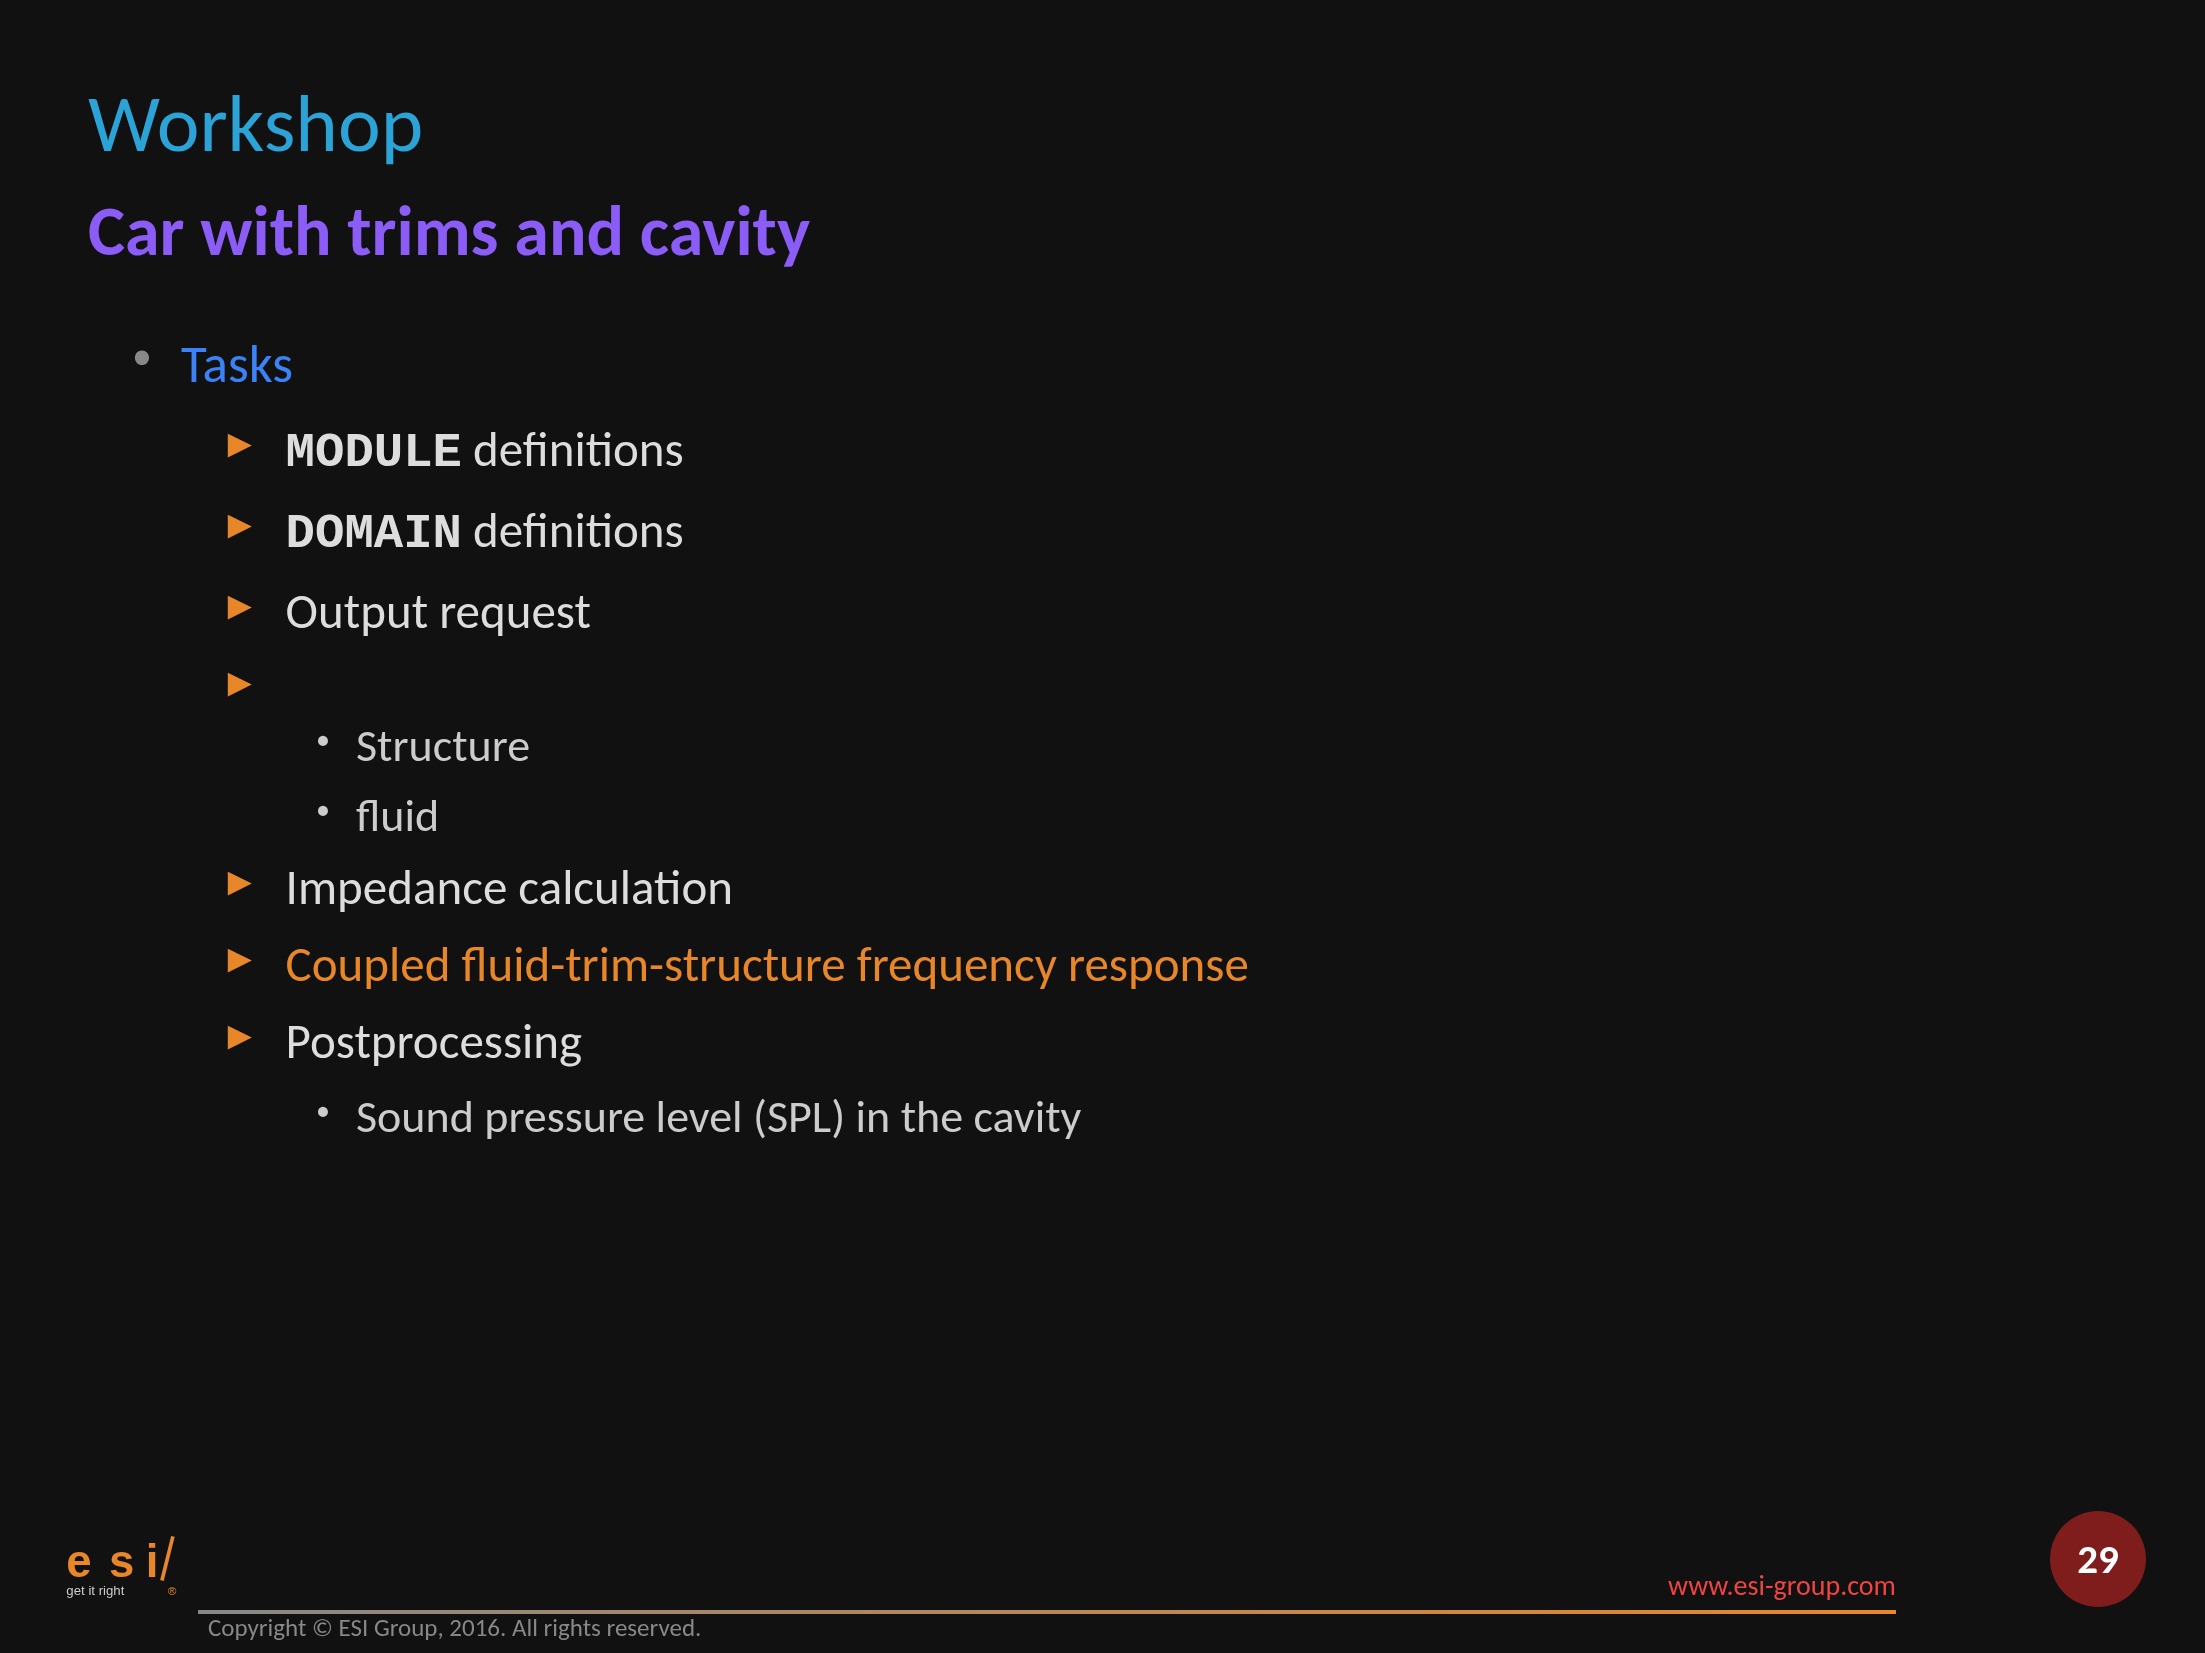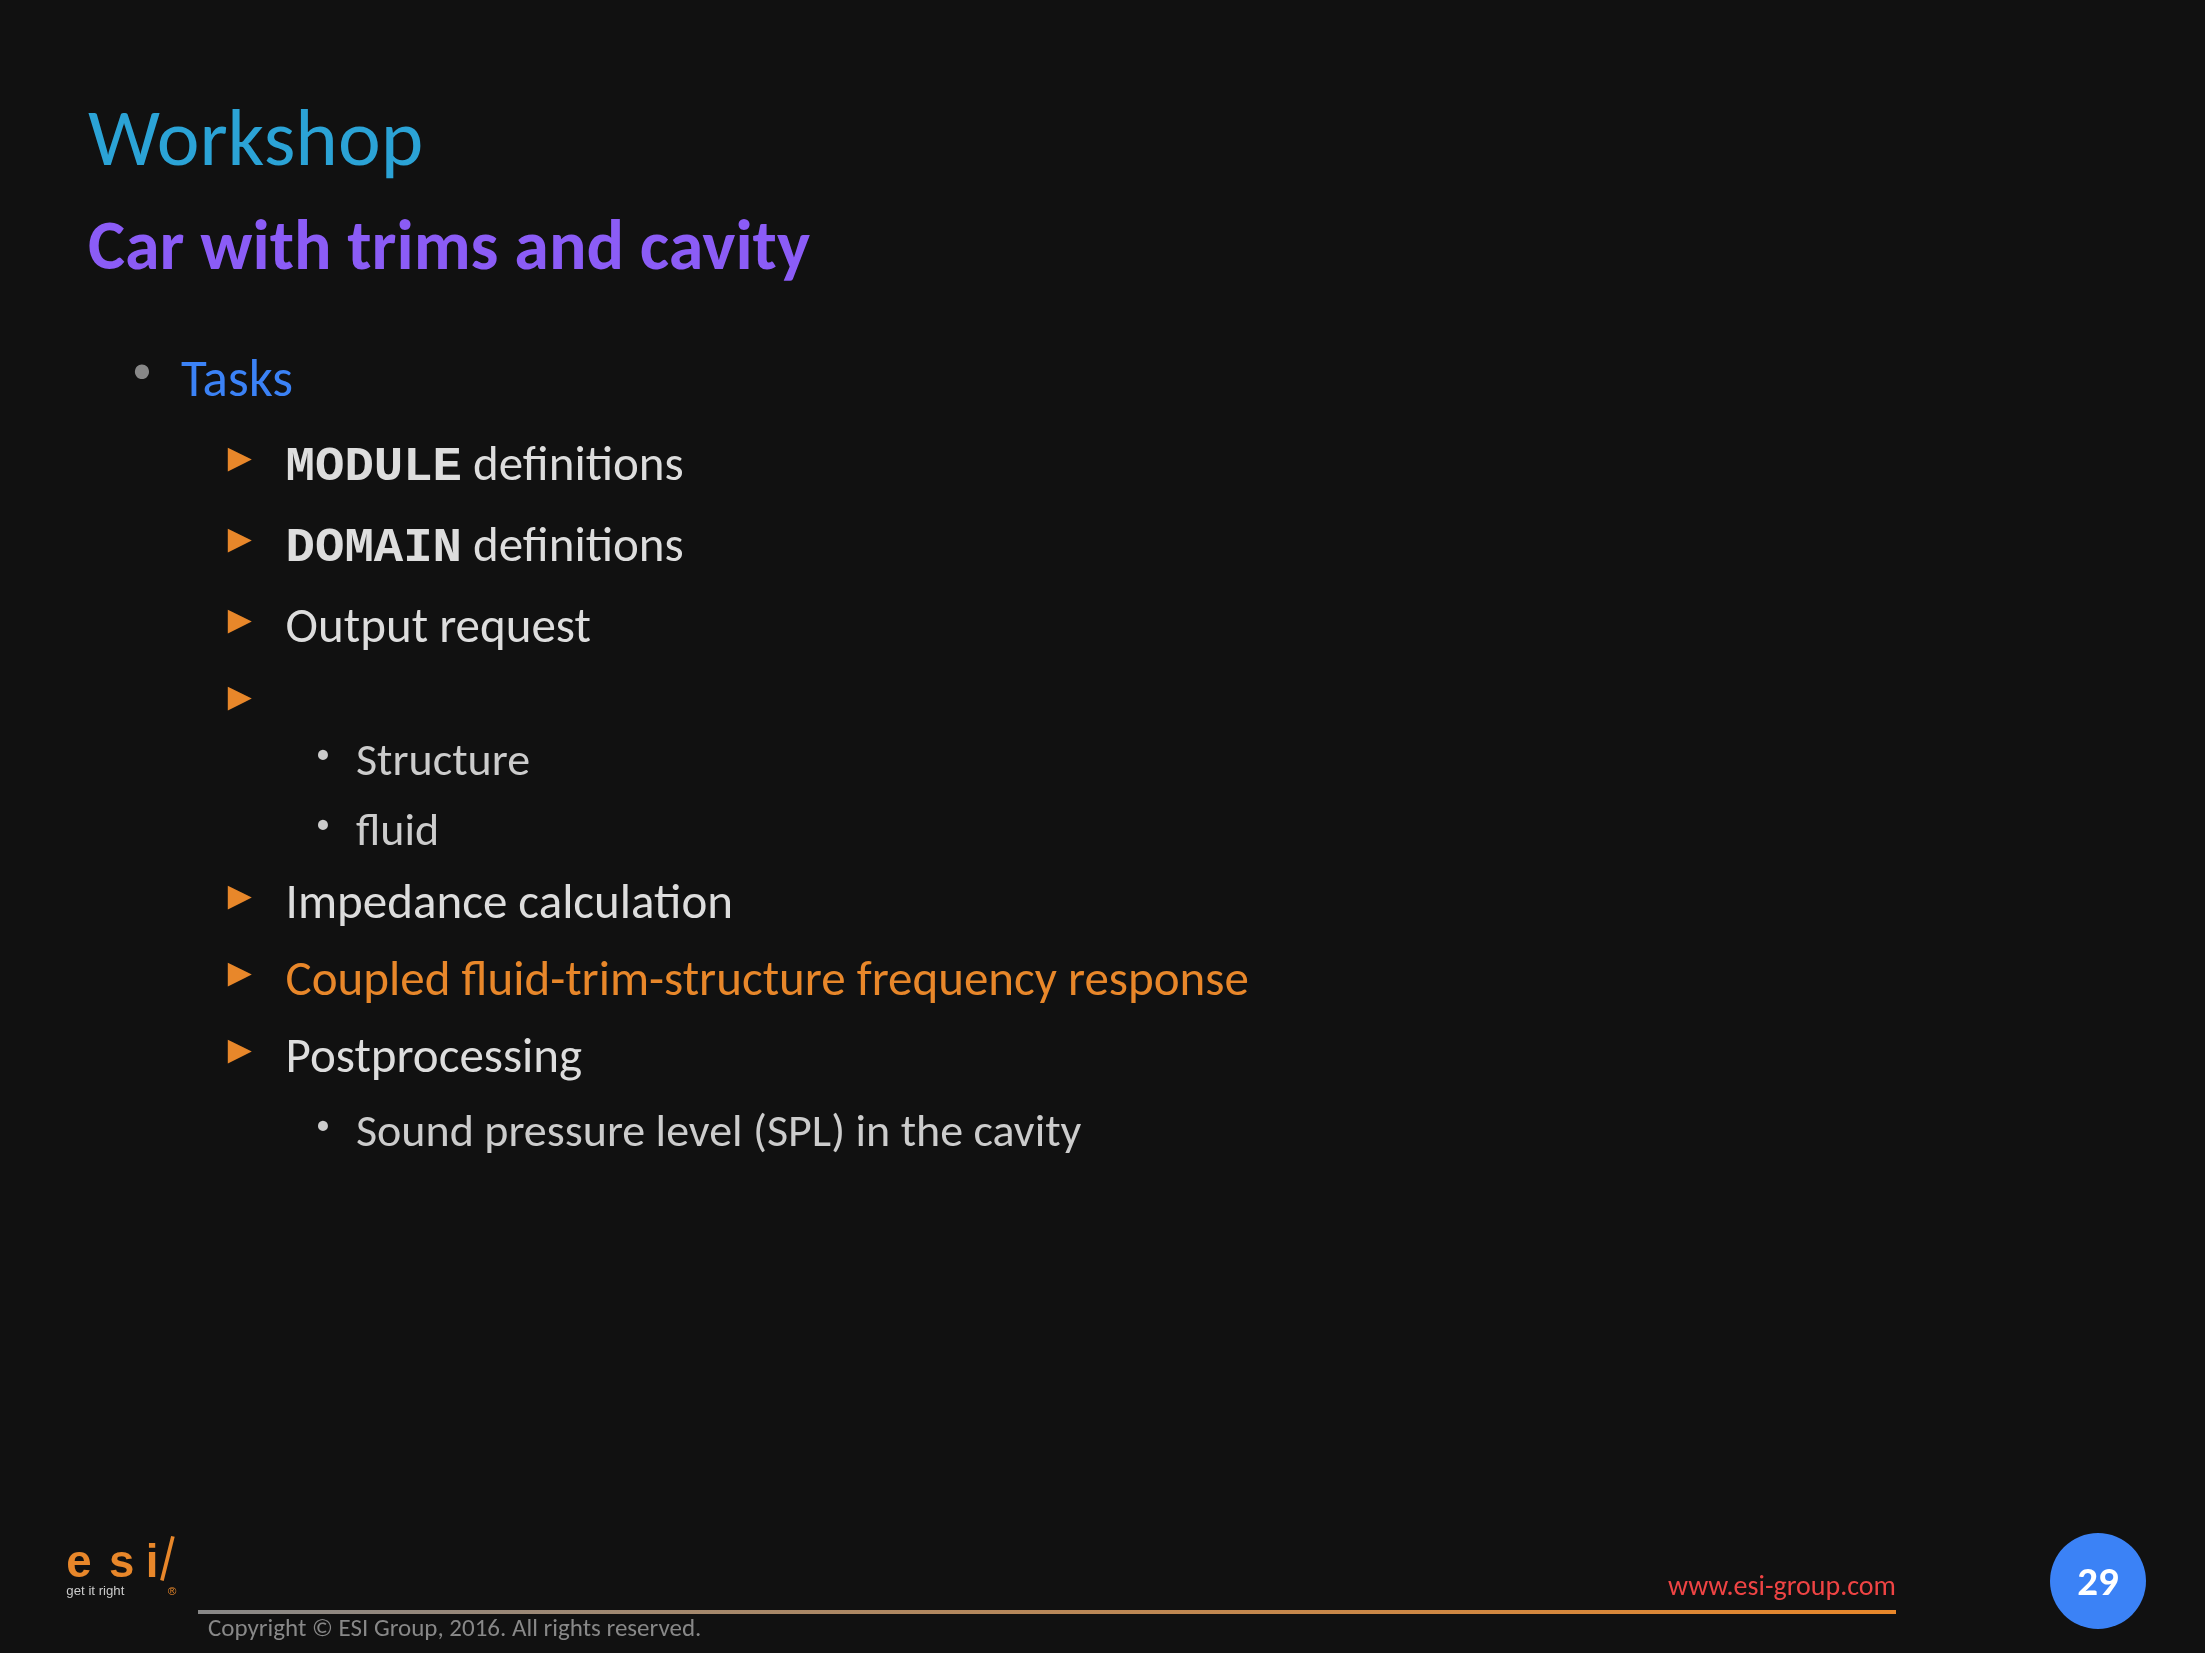--- a/index.html
+++ b/index.html
@@ -23,21 +23,21 @@
       background-color: #111111;
       position: relative;
       padding: 59px 88px 0 88px;
     }
 
     .title-workshop {
       color: #2ba3d6;
       font-size: 81px;
       font-weight: 400;
       margin-bottom: 14.7px;
-      margin-top: 29px;
+      margin-top: 15px;
     }
 
     .title-subtitle {
       color: #8b5cf6;
       font-size: 70px;
       font-weight: 600;
       margin-bottom: 59px;
     }
 
     .content-area {
@@ -159,25 +159,25 @@
     .footer-url {
       position: absolute;
       bottom: 51px;
       right: 309px;
       color: #ef4444;
       font-size: 28px;
     }
 
     .footer-page-badge {
       position: absolute;
-      bottom: 25px;
+      bottom: 47px;
       right: 59px;
       width: 96px;
       height: 96px;
-      background-color: #3b82f6;
+      background-color: #7f1d1d;
       border-radius: 50%;
       display: flex;
       align-items: center;
       justify-content: center;
       color: white;
       font-size: 41px;
       font-weight: 700;
     }
 
     .footer-copyright {

